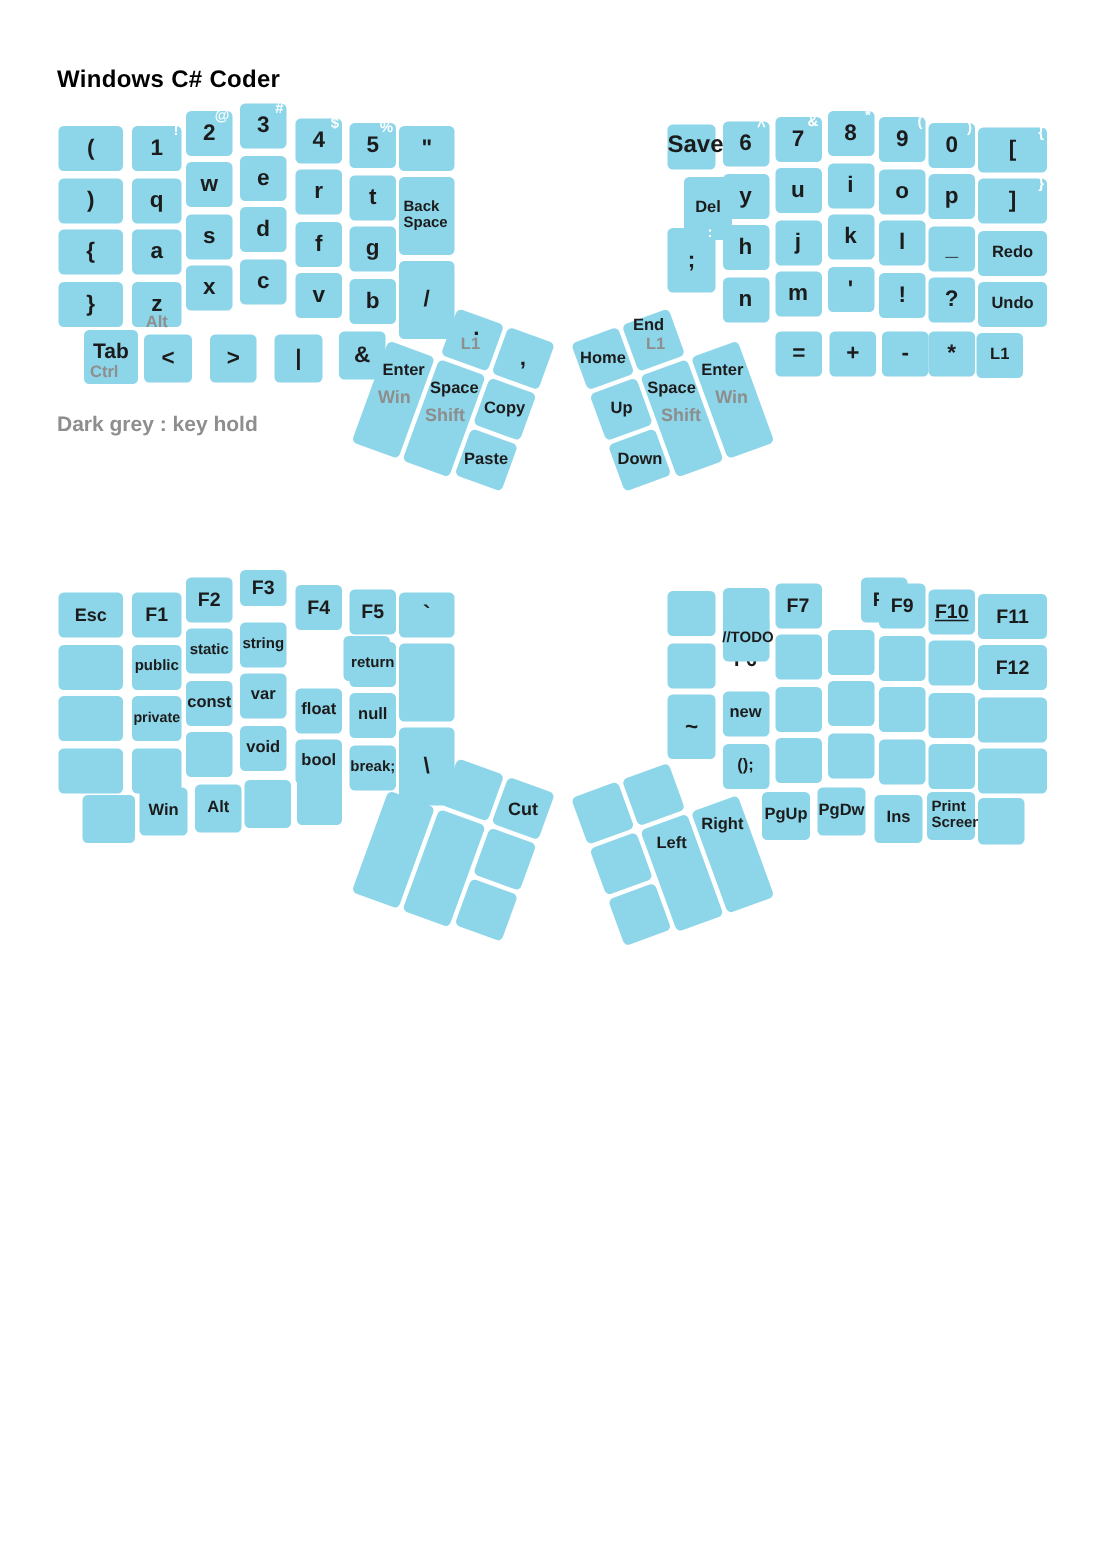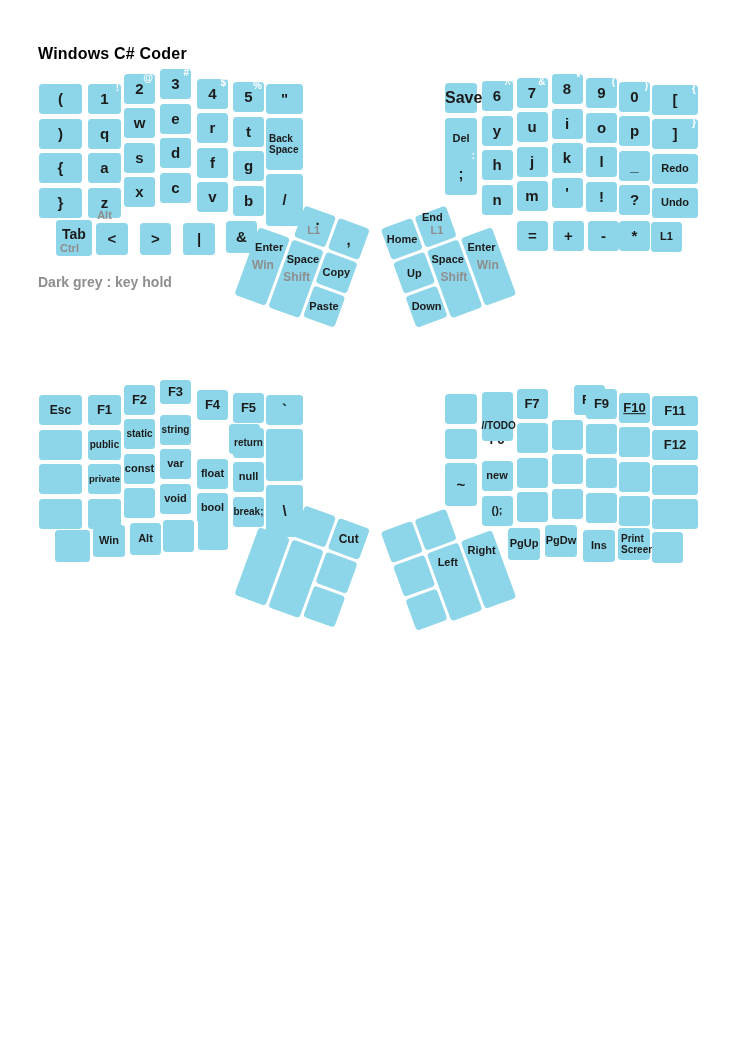--- a/index.html
+++ b/index.html
@@ -151,21 +151,21 @@
       <div class="k tk plain" data-key="Copy" style="left: 72px; top: 0px; width: 33px; height: 33px;">
         <span class="m" style="font-size: 11px;">Copy</span>
       </div>
       <div class="k tk plain" data-key="Paste" style="left: 72px; top: 36px; width: 33px; height: 33px;">
         <span class="m" style="font-size: 11px;">Paste</span>
       </div>
     </div>
     <div class="k" data-key="Save" style="left: 445px; top: 83px; width: 32px; height: 30px;">
       <span class="m" style="font-size: 16px;">Save</span>
     </div>
-    <div class="k" data-key="Del" style="left: 445px; top: 117.5px; width: 32px; height: 42px;">
+    <div class="k" data-key="Del" style="left: 456px; top: 117.5px; width: 32px; height: 42px;">
       <span class="m" style="font-size: 11px;">Del</span>
     </div>
     <div class="k" data-key=";" style="left: 445px; top: 152px; width: 32px; height: 43px;">
       <span class="m" style="font-size: 15px;">;</span>
       <span class="w">:</span>
     </div>
     <div class="k" data-key="6" style="left: 481.5px; top: 81px; width: 31px; height: 30px;">
       <span class="m" style="font-size: 15px;">6</span>
       <span class="w">^</span>
     </div>

